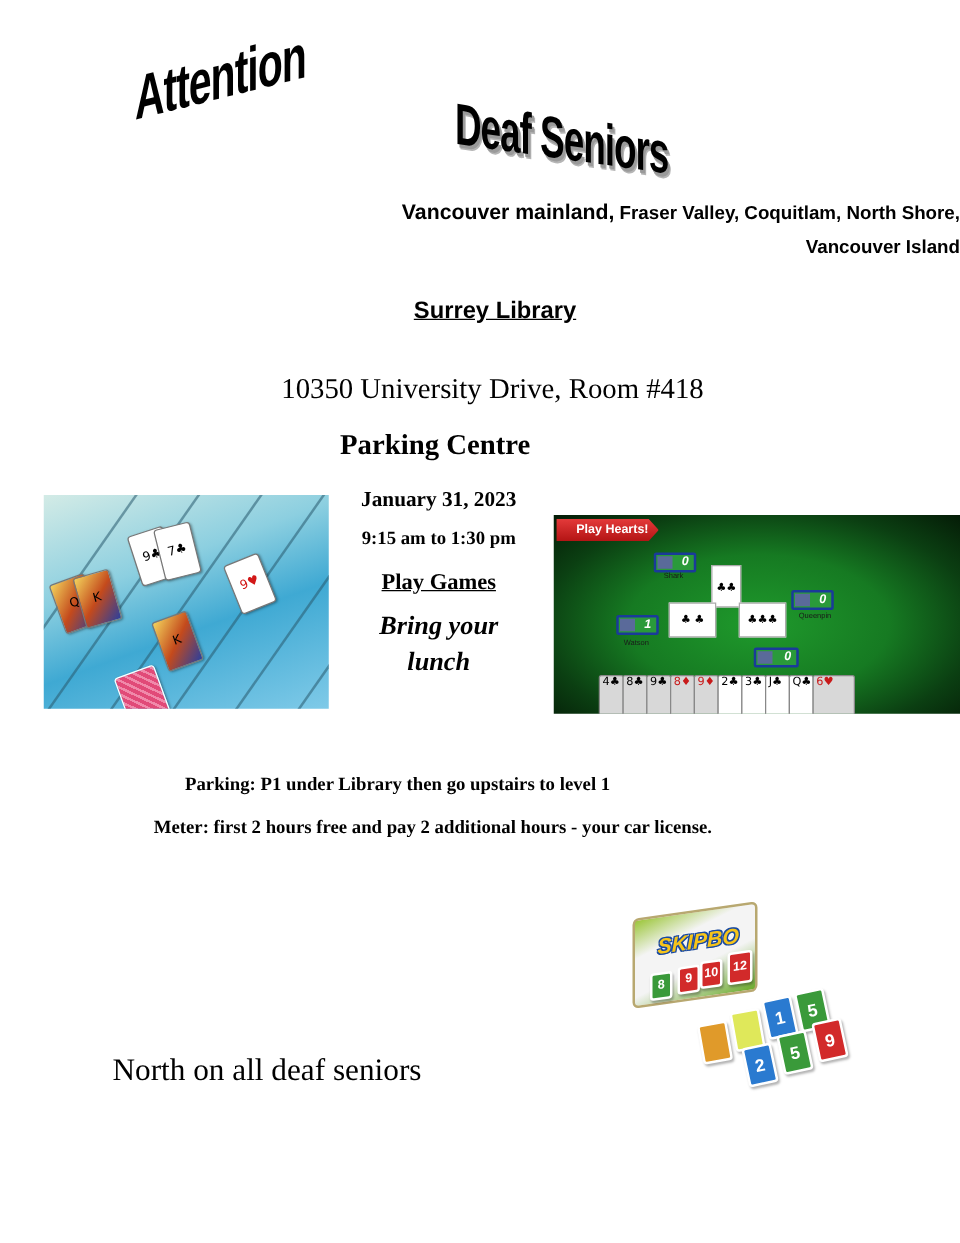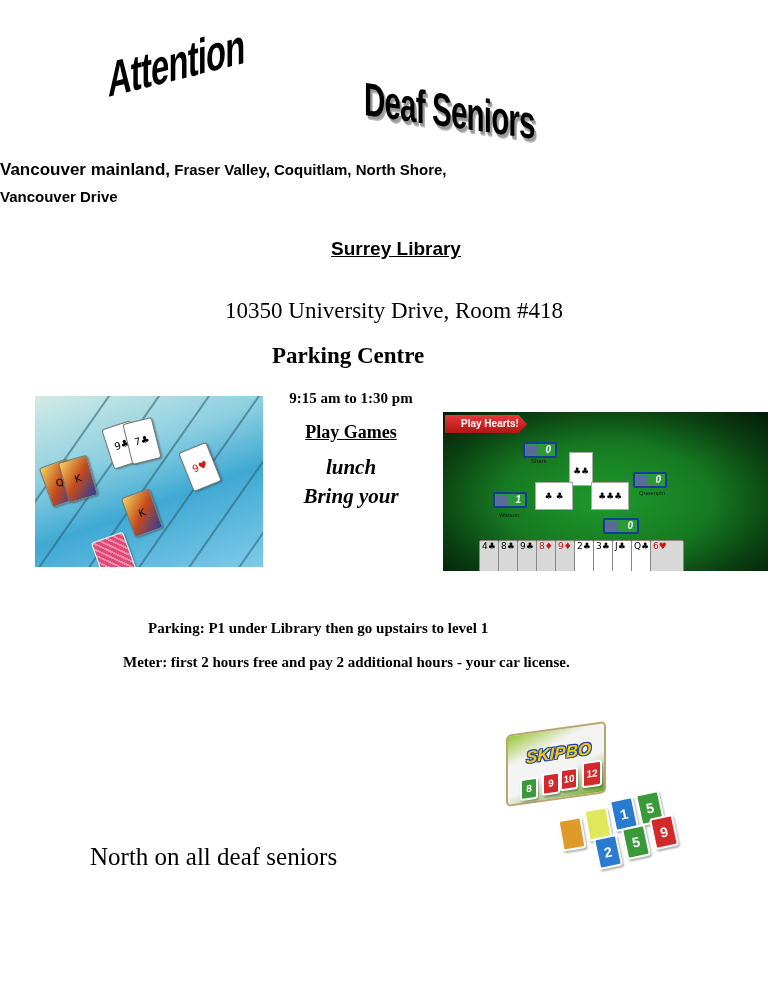--- a/index.html
+++ b/index.html
@@ -24,21 +24,21 @@
     }
     .wa-deaf {
       left: 364px; top: 72px;
       font-size: 36px;
       transform: skewY(8deg) scaleX(0.82) scaleY(1.3);
       transform-origin: left top;
     }
 
     .regions {
       position: absolute; left: 0; top: 156px; width: 768px;
-      text-align: left;
+      text-align: right;
       font-family: "Liberation Sans", sans-serif;
       font-weight: bold;
       line-height: 27px;
     }
     .regions .big { font-size: 17px; }
     .regions .small { font-size: 15px; }
 
     .library {
       position: absolute; left: 0; top: 238px; width: 792px;
       text-align: center;
@@ -172,21 +172,21 @@
 </head>
 <body>
 
 <div class="wordart wa-attention">Attention</div>
 <div class="wordart wa-deaf">Deaf Seniors</div>
 
 <div class="regions">
   <div>
     <span class="big">Vancouver mainland,</span><span class="small"> Fraser Valley, Coquitlam, North Shore,</span>
   </div>
-  <div class="small">Vancouver Drive</div>
+  <div class="small">Vancouver Island</div>
 </div>
 
 <div class="library">Surrey Library</div>
 <div class="address">10350 University Drive, Room #418</div>
 <div class="centre">Parking Centre</div>
 
 <div class="img-cards">
   <div class="plank" style="left:10px"></div>
   <div class="plank" style="left:60px"></div>
   <div class="plank" style="left:110px"></div>
@@ -196,24 +196,25 @@
   <div class="card" style="left:72px;top:28px;transform:rotate(-18deg)">9♣</div>
   <div class="card" style="left:92px;top:24px;transform:rotate(-14deg)">7♣</div>
   <div class="card red" style="left:150px;top:50px;transform:rotate(-22deg)">9♥</div>
   <div class="card face" style="left:10px;top:66px;transform:rotate(-20deg)">Q</div>
   <div class="card face" style="left:28px;top:62px;transform:rotate(-16deg)">K</div>
   <div class="card face" style="left:92px;top:96px;transform:rotate(-20deg)">K</div>
   <div class="card back" style="left:62px;top:140px;width:34px;transform:rotate(-20deg)"></div>
 </div>
 
 <div class="info-col">
+  <div class="date">January 31, 2023</div>
   <div class="time">9:15 am to 1:30 pm</div>
   <div class="games">Play Games</div>
+  <div class="lunch">Bring your</div>
   <div class="lunch">lunch</div>
-  <div class="lunch">Bring your</div>
 </div>
 
 <div class="img-hearts">
   <div class="hearts-banner">Play Hearts!</div>
 
   <div class="score" style="left:80px;top:30px">0</div>
   <div class="pname" style="left:88px;top:46px">Shark</div>
 
   <div class="score" style="left:190px;top:60px">0</div>
   <div class="pname" style="left:196px;top:78px">Queenpin</div>

